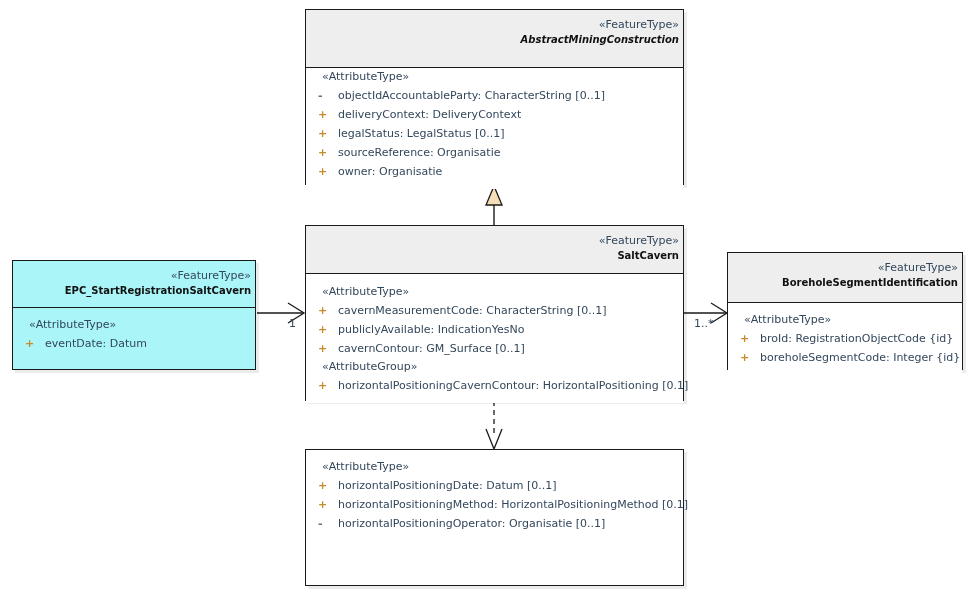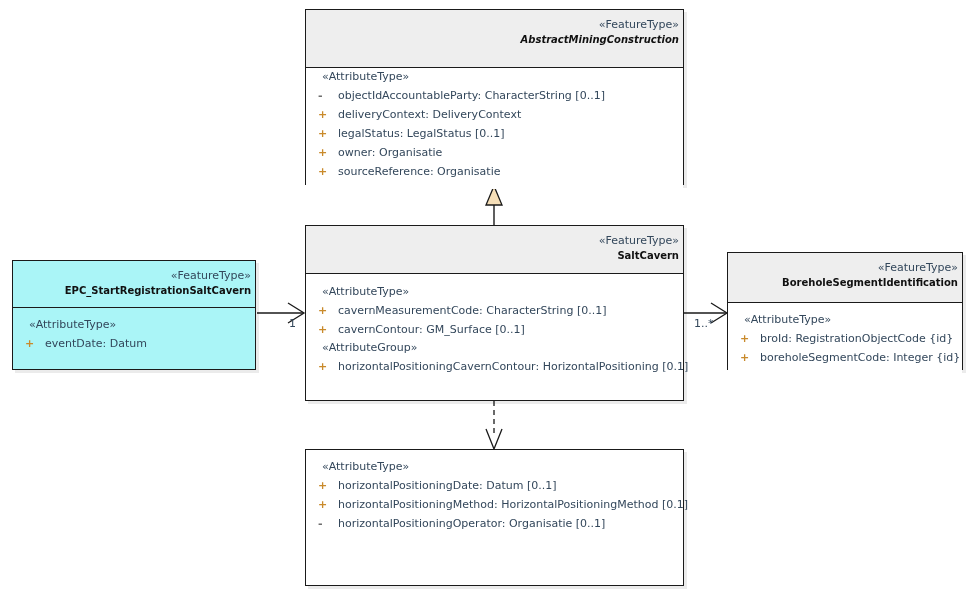--- a/index.html
+++ b/index.html
@@ -143,39 +143,42 @@
     <div class="attr-row">
       <span class="attr-vis priv">-</span><span class="attr-text">objectIdAccountableParty: CharacterString [0..1]</span>
     </div>
     <div class="attr-row">
       <span class="attr-vis">+</span><span class="attr-text">deliveryContext: DeliveryContext</span>
     </div>
     <div class="attr-row">
       <span class="attr-vis">+</span><span class="attr-text">legalStatus: LegalStatus [0..1]</span>
     </div>
     <div class="attr-row">
+      <span class="attr-vis">+</span><span class="attr-text">sourceReference: Organisatie</span>
+    </div>
+    <div class="attr-row">
       <span class="attr-vis">+</span><span class="attr-text">owner: Organisatie</span>
-    </div>
-    <div class="attr-row">
-      <span class="attr-vis">+</span><span class="attr-text">sourceReference: Organisatie</span>
     </div>
   </div>
 </div>
 
 <div class="uml-class" style="left:305px; top:225px; width:379px; height:176px;">
   <div class="uml-header" style="height:48px;">
     <span class="stereotype">«FeatureType»</span>
     <span class="classname">SaltCavern</span>
   </div>
   <div class="uml-body" style="padding-top:9px;">
     <div class="group-label">«AttributeType»</div>
     <div class="attr-row">
       <span class="attr-vis">+</span><span class="attr-text">cavernMeasurementCode: CharacterString [0..1]</span>
     </div>
     <div class="attr-row">
+      <span class="attr-vis">+</span><span class="attr-text">publiclyAvailable: IndicationYesNo</span>
+    </div>
+    <div class="attr-row">
       <span class="attr-vis">+</span><span class="attr-text">cavernContour: GM_Surface [0..1]</span>
     </div>
     <div class="group-label">«AttributeGroup»</div>
     <div class="attr-row">
       <span class="attr-vis">+</span><span class="attr-text">horizontalPositioningCavernContour: HorizontalPositioning [0.1]</span>
     </div>
   </div>
 </div>
 
 <div class="uml-class cyan" style="left:12px; top:260px; width:244px; height:110px;">

